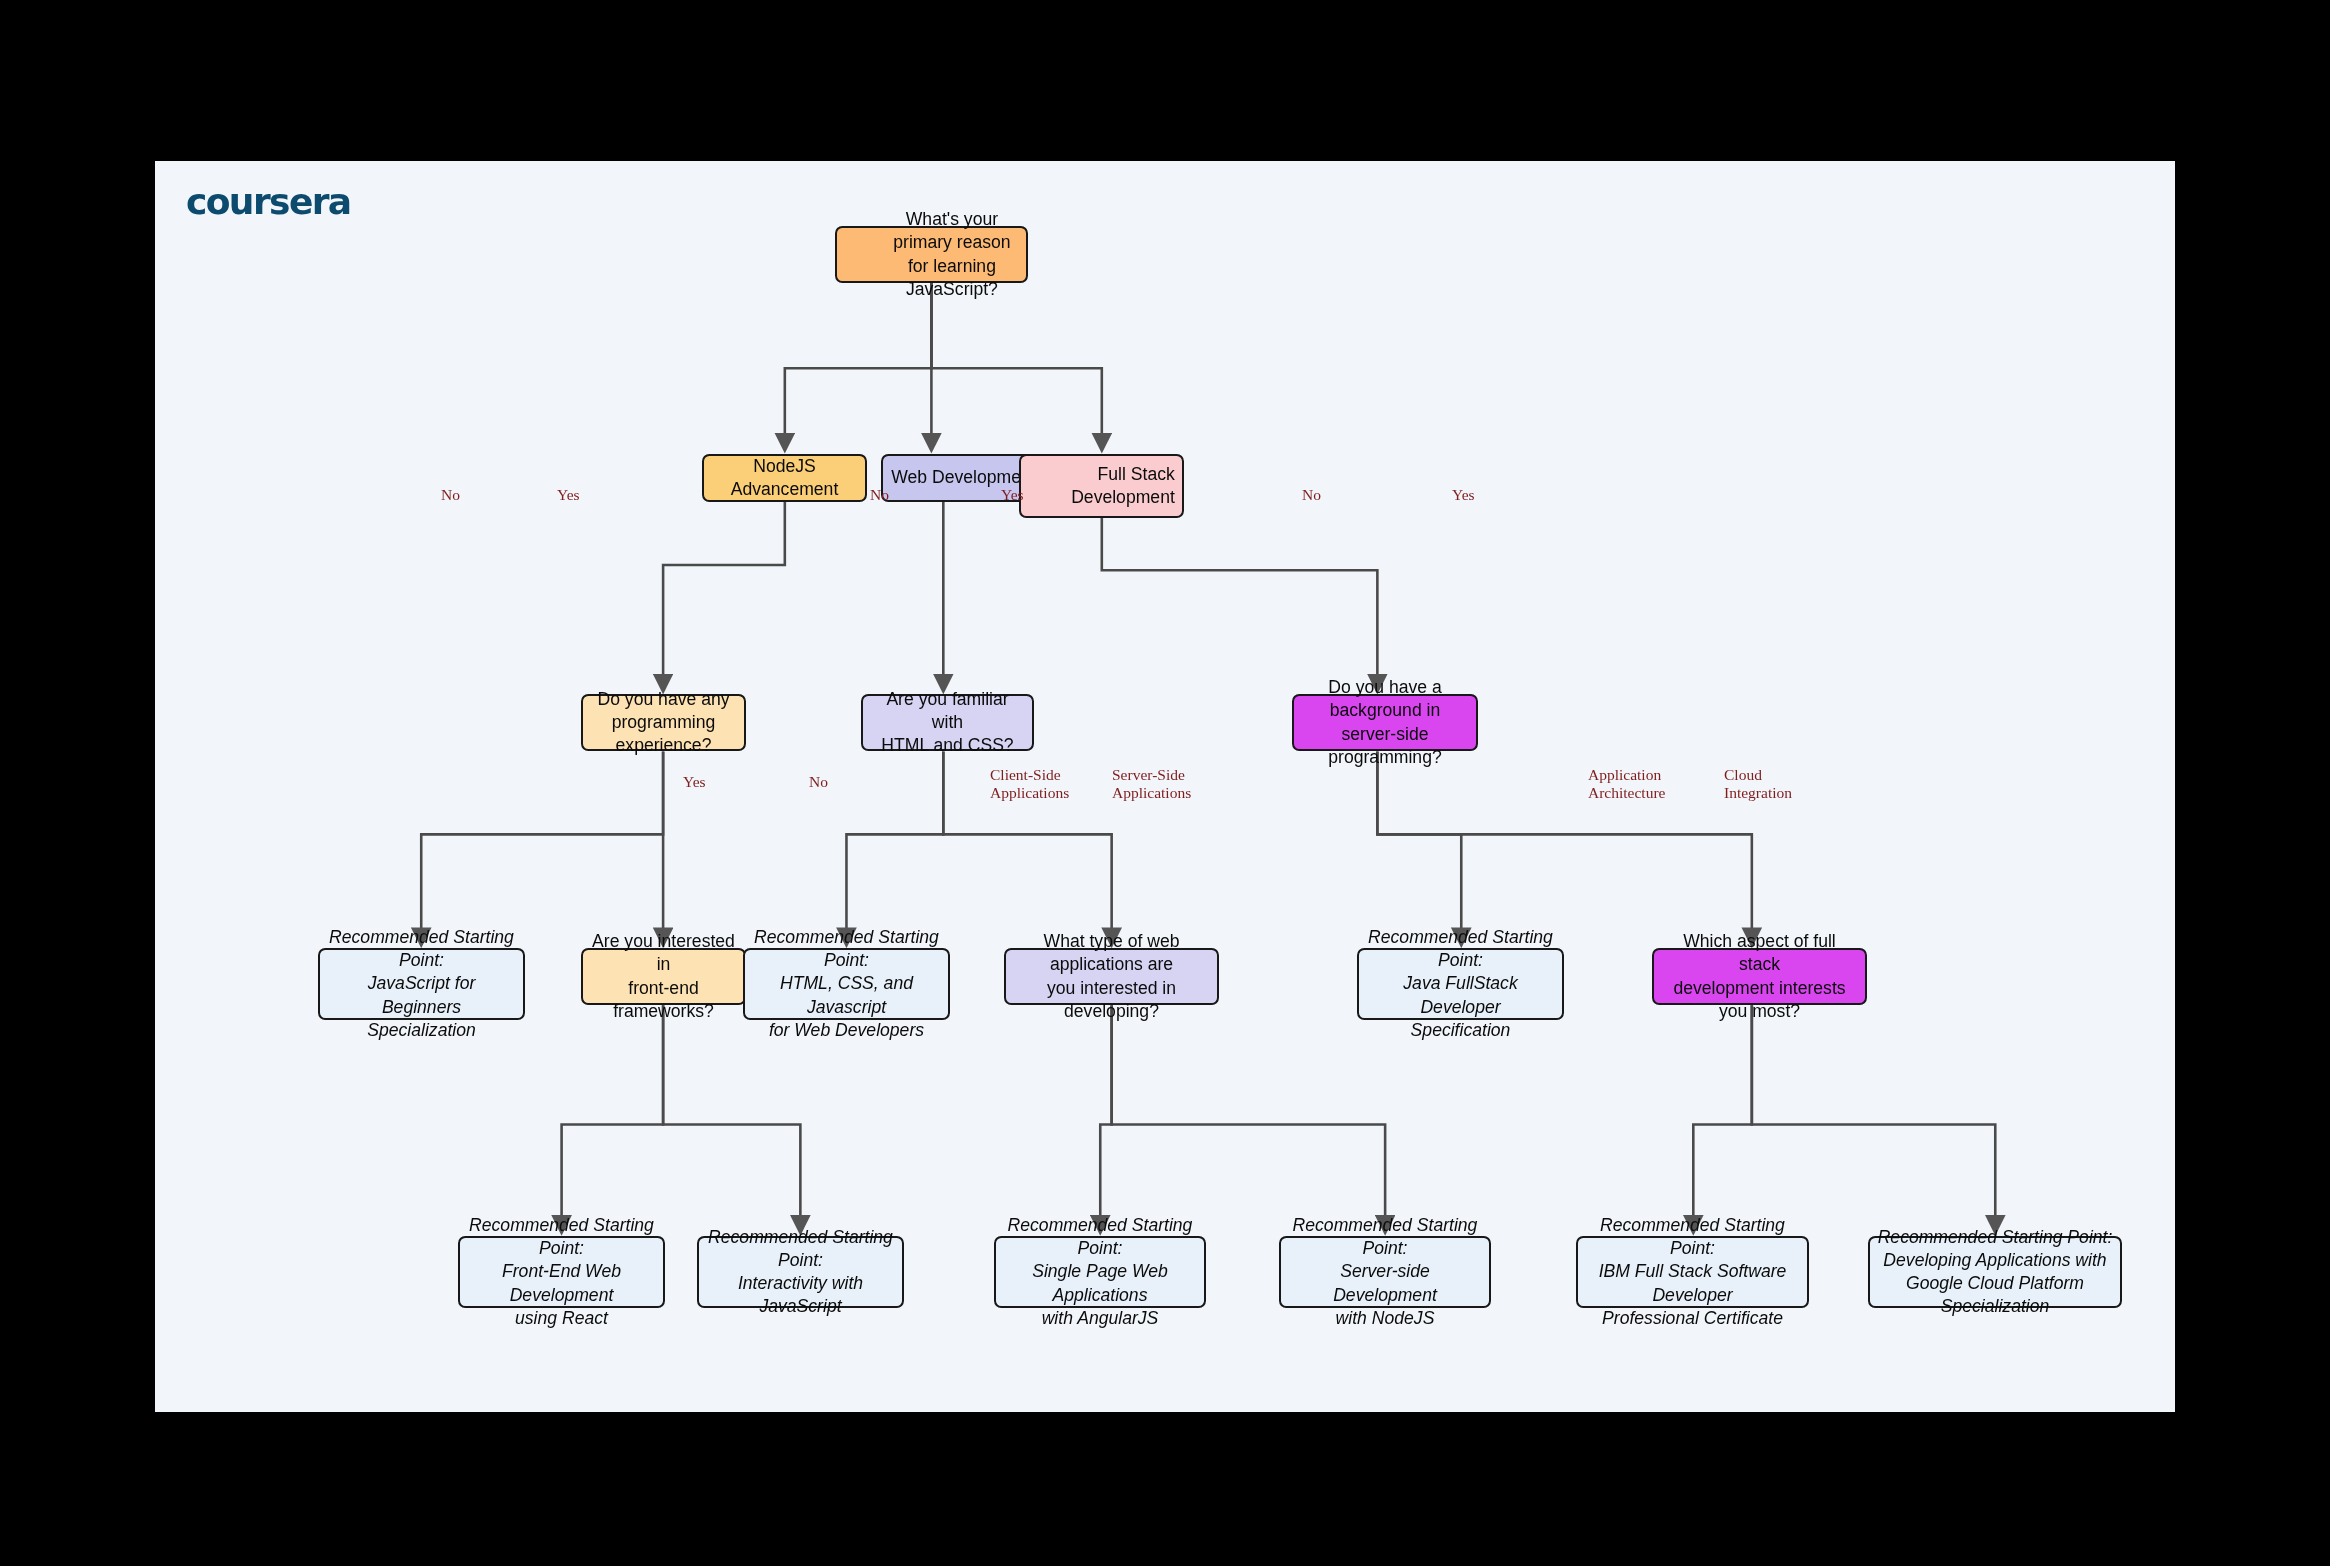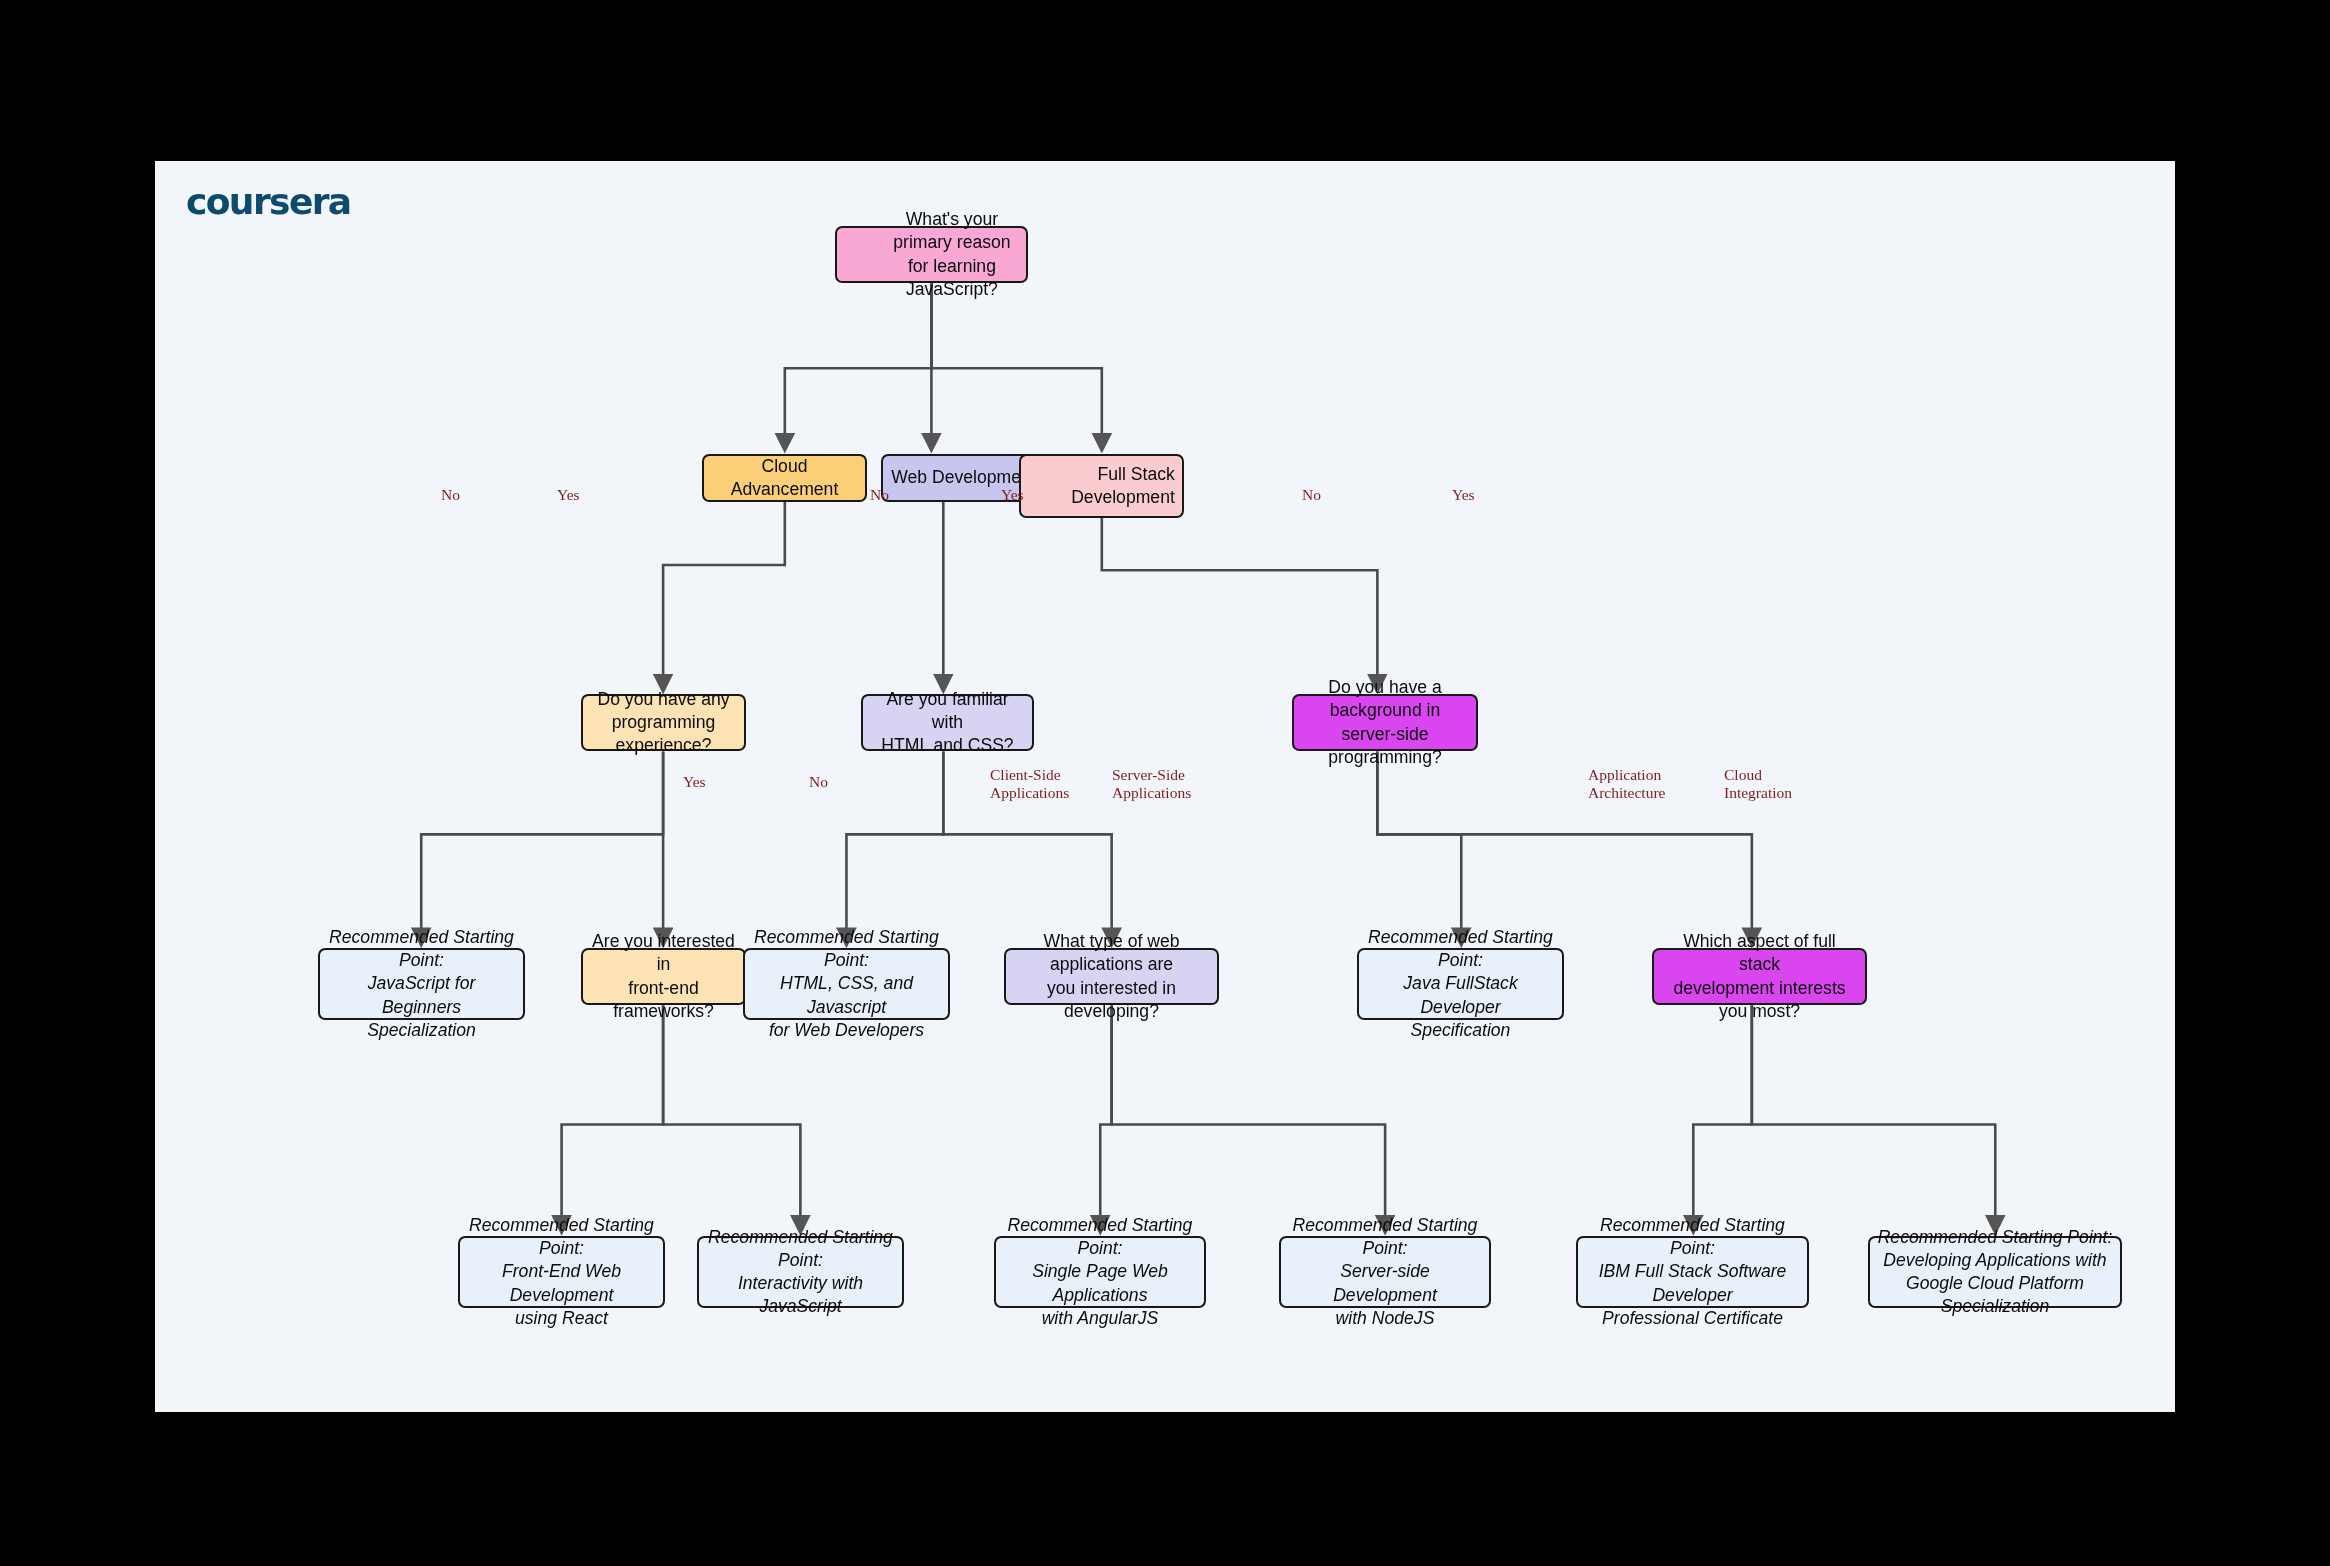--- a/index.html
+++ b/index.html
@@ -52,21 +52,21 @@
     align-items: center;
     justify-content: center;
     text-align: center;
     font-family: "Liberation Sans", sans-serif;
     font-size: 17.6px;
     line-height: 1.32;
     color: #0b0b0b;
     padding: 3.1px 7.2px;
     white-space: pre-line;
   }
-  .n-root   { background: #f9a8d4; padding-left: 48px; }
+  .n-root   { background: #fdba74; padding-left: 48px; }
   .n-orange { background: #fbce78; }
   .n-orange-l { background: #fde2b3; }
   .n-purple { background: #c7c6ef; margin-left: 20px; }
   .n-purple-l { background: #d6d4f2; }
   .n-pink   { background: #fbcccf; }
   .n-pink-l { background: #d946ef; margin-left: 8px; }
   .n-leaf   { background: #e8f1f9; font-style: italic; }
   .edge-label {
     position: absolute;
     font-family: "Liberation Serif", serif;
@@ -117,21 +117,21 @@
         <path d="M 1847 1630 L 1847 1860 L 2375 1860 L 2375 2068"></path>
 
         <path d="M 3083 1630 L 3083 1860 L 2970 1860 L 2970 2068"></path>
         <path d="M 3083 1630 L 3083 1860 L 3553 1860 L 3553 2068"></path>
       </g>
     </svg>
 
     <div id="nodes">
         <div class="node-box n-root" style="left: 680px; top: 65px; width: 193px; height: 57px;">What's your primary reason
 for learning JavaScript?</div>
-        <div class="node-box n-orange" style="left: 547px; top: 293px; width: 165px; height: 48px;">Cloud Advancement</div>
+        <div class="node-box n-orange" style="left: 547px; top: 293px; width: 165px; height: 48px;">NodeJS Advancement</div>
         <div class="node-box n-purple" style="left: 706px; top: 293px; width: 165px; height: 48px;">Web Development</div>
         <div class="node-box n-pink" style="left: 864px; top: 293px; width: 165px; height: 64px; text-align: right;">Full Stack Development</div>
         <div class="node-box n-orange-l" style="left: 426px; top: 533px; width: 165px; height: 57px;">Do you have any
 programming experience?</div>
         <div class="node-box n-purple-l" style="left: 706px; top: 533px; width: 173px; height: 57px;">Are you familiar with
 HTML and CSS?</div>
         <div class="node-box n-pink-l" style="left: 1129px; top: 533px; width: 186px; height: 57px;">Do you have a background in
 server-side programming?</div>
         <div class="node-box n-leaf" style="left: 163px; top: 787px; width: 207px; height: 72px;">Recommended Starting Point:
 JavaScript for Beginners

